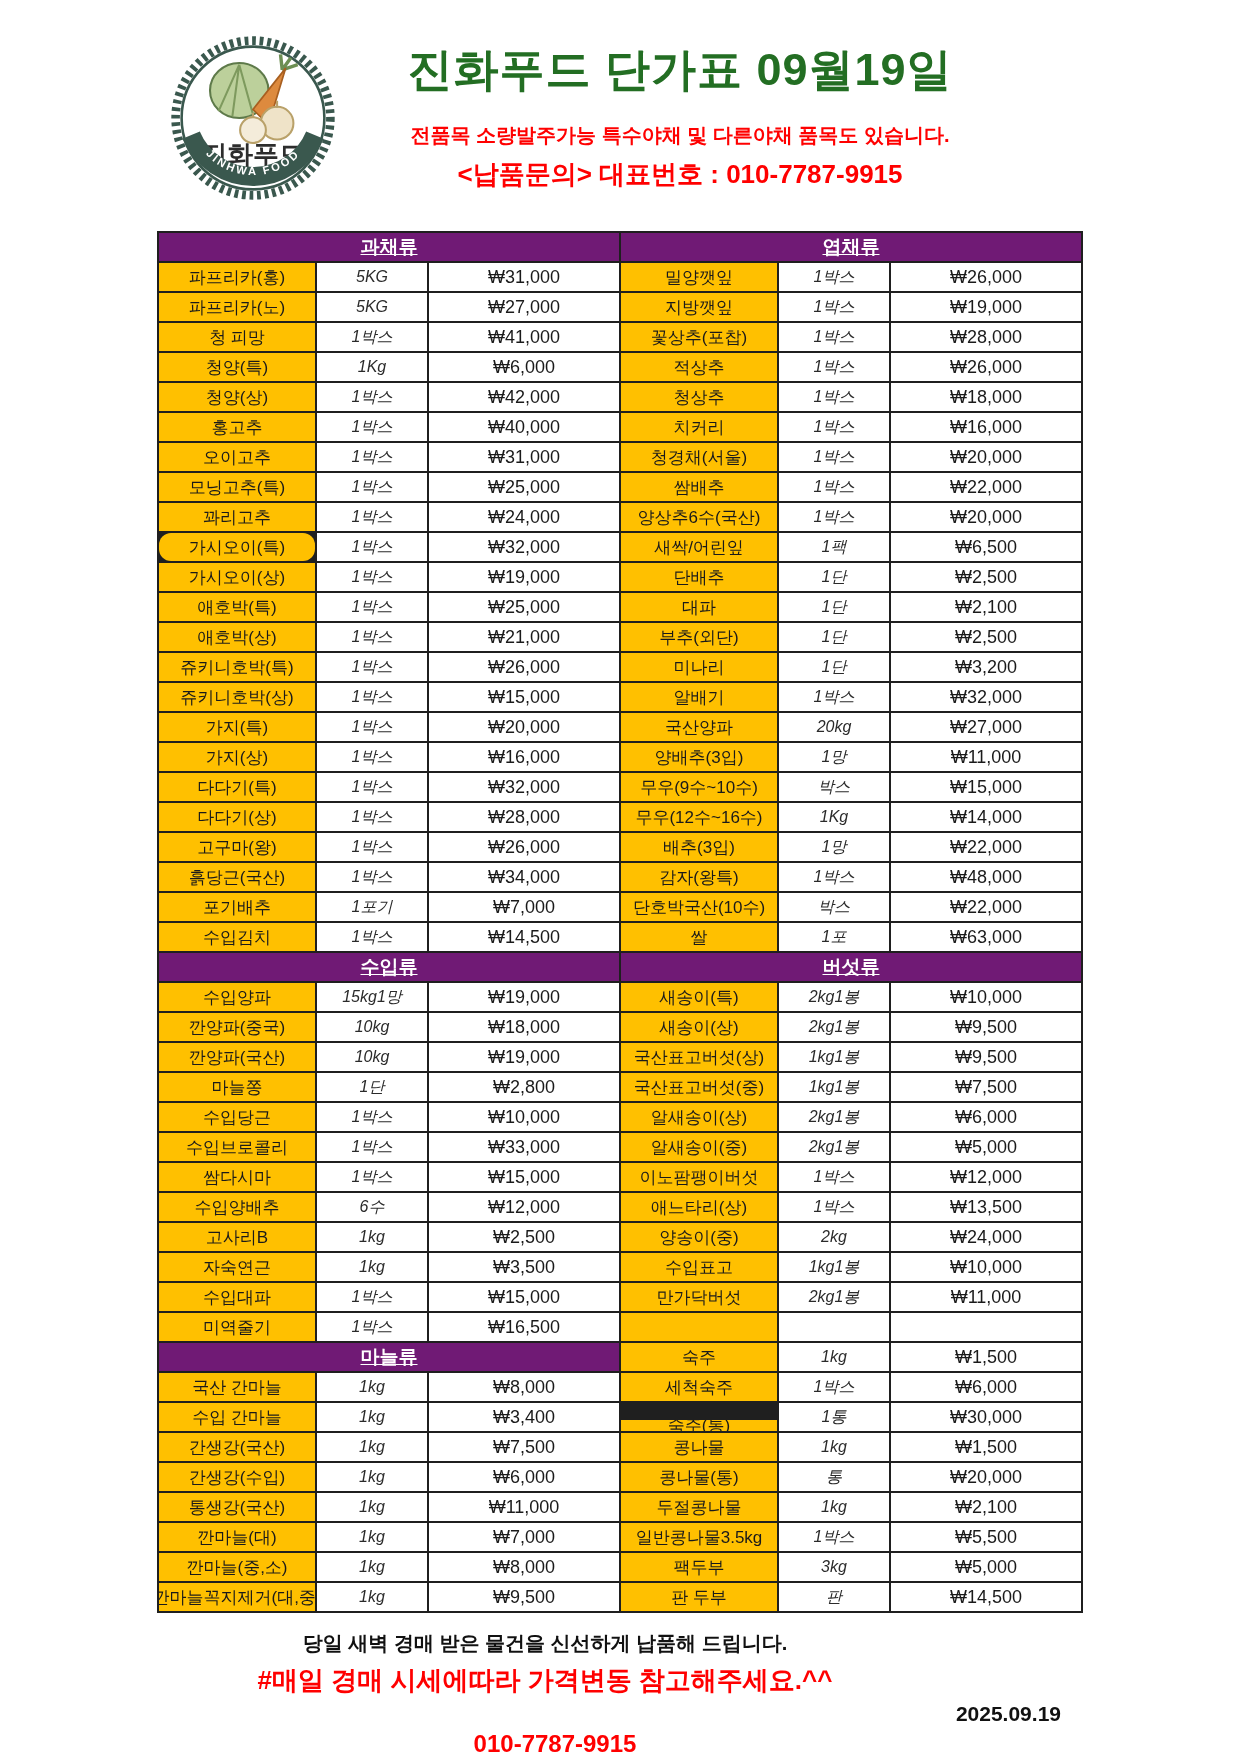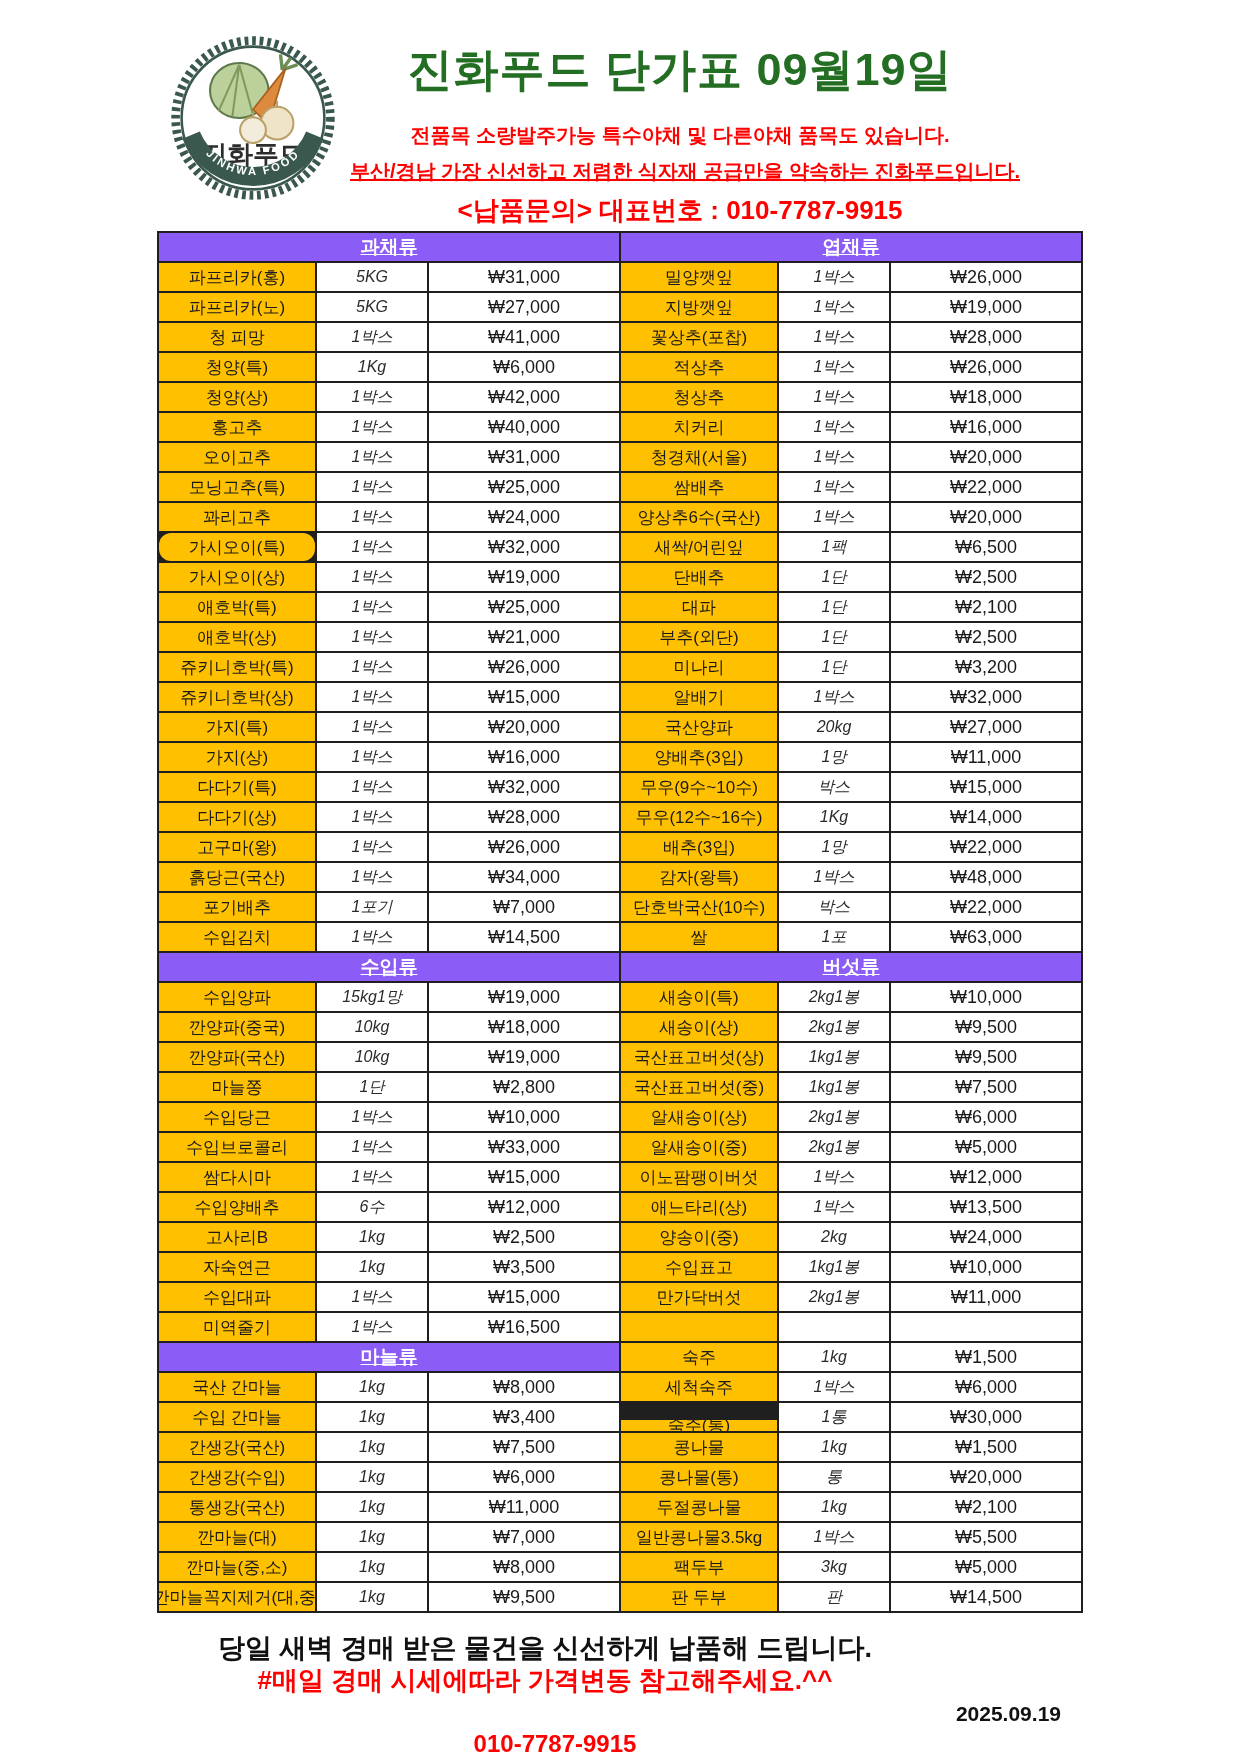--- a/index.html
+++ b/index.html
@@ -17,26 +17,26 @@
   
   .price-table{
     position:absolute;left:157px;top:231px;
     display:grid;
     grid-template-columns:156px 110px 190px 156px 110px 190px;
     grid-auto-rows:28px;
     gap:2px;
     background:#1f1f1f;border:2px solid #1f1f1f;
   }
   .price-table div{display:flex;align-items:center;justify-content:center;white-space:nowrap;overflow:hidden;}
-  .sec-header{background:#8b5cf6;color:#ffffff;font-weight:bold;font-size:19px;text-decoration:underline;}
+  .sec-header{background:#701a75;color:#ffffff;font-weight:bold;font-size:19px;text-decoration:underline;}
   .c-name{background:#ffc000;font-size:17px;}
   .c-qty{background:#ffffff;font-style:italic;font-size:16px;color:#2a2a2a;}
   .c-price{background:#ffffff;font-size:18px;}
   
-  .footer-line1{position:absolute;left:0;top:1630px;width:1090px;text-align:center;font-size:27px;font-weight:bold;color:#111;}
+  .footer-line1{position:absolute;left:0;top:1630px;width:1090px;text-align:center;font-size:20px;font-weight:bold;color:#111;}
   .footer-line2{position:absolute;left:0;top:1663px;width:1090px;text-align:center;font-size:26px;font-weight:bold;color:#ff0000;}
   .footer-date{position:absolute;right:180px;top:1702px;font-size:21px;font-weight:bold;color:#111;}
   .footer-phone{position:absolute;left:0;top:1730px;width:1110px;text-align:center;font-size:24px;font-weight:bold;color:#ff0000;}
 </style>
 </head>
 <body>
 
 <div class="logo-wrap">
   <svg viewBox="0 0 100 100" width="182" height="172">
     <circle cx="50" cy="50" r="45" fill="none" stroke="#3a584e" stroke-width="5" stroke-dasharray="2.2 2.2"></circle>
@@ -59,21 +59,20 @@
     <path id="bandArc" d="M 17 63 A 37 37 0 0 0 83 63" fill="none"></path>
     <text font-size="6.5" font-weight="bold" fill="#ffffff" letter-spacing="1.5" font-family="Liberation Sans, sans-serif">
       <textPath href="#bandArc" startOffset="50%" text-anchor="middle">JINHWA FOOD</textPath>
     </text>
   </svg>
 </div>
 
 <div class="header-text">
   <div class="doc-title">진화푸드 단가표 09월19일</div>
   <div class="sub1">전품목 소량발주가능 특수야채 및 다른야채 품목도 있습니다.</div>
-  <div class="sub2">부산/경남 가장 신선하고 저렴한 식자재 공급만을 약속하는 진화푸드입니다.</div>
   <div class="contact">&lt;납품문의&gt; 대표번호 : 010-7787-9915</div>
 </div>
 
 <div class="price-table">
     <div class="sec-header" style="grid-area: 1 / 1 / auto / span 3;">과채류</div>
     <div class="c-name" style="grid-area: 2 / 1;">파프리카(홍)</div>
     <div class="c-qty" style="grid-area: 2 / 2;">5KG</div>
     <div class="c-price" style="grid-area: 2 / 3;">₩31,000</div>
     <div class="c-name" style="grid-area: 3 / 1;">파프리카(노)</div>
     <div class="c-qty" style="grid-area: 3 / 2;">5KG</div>

